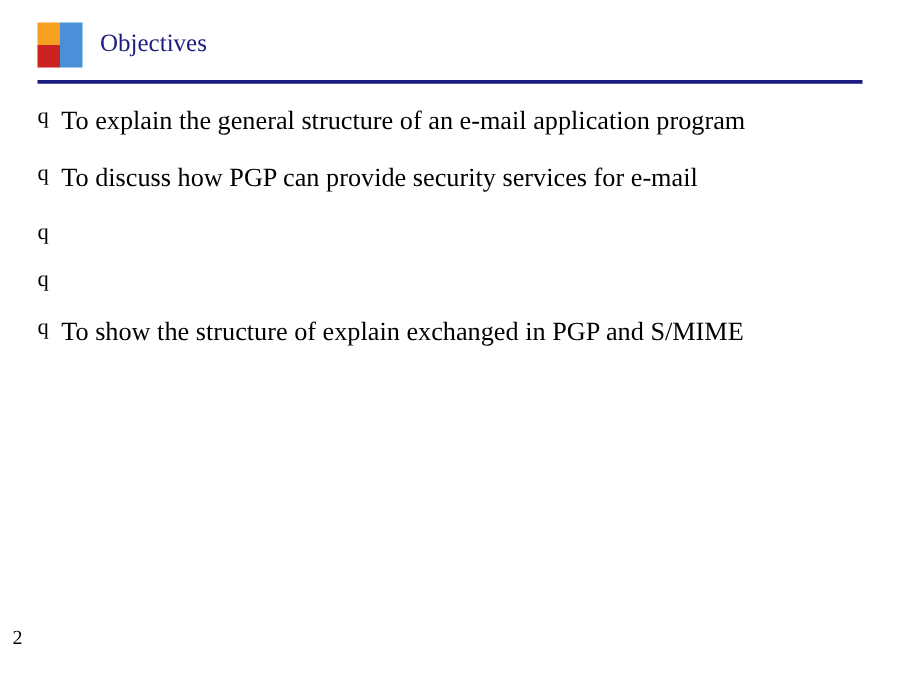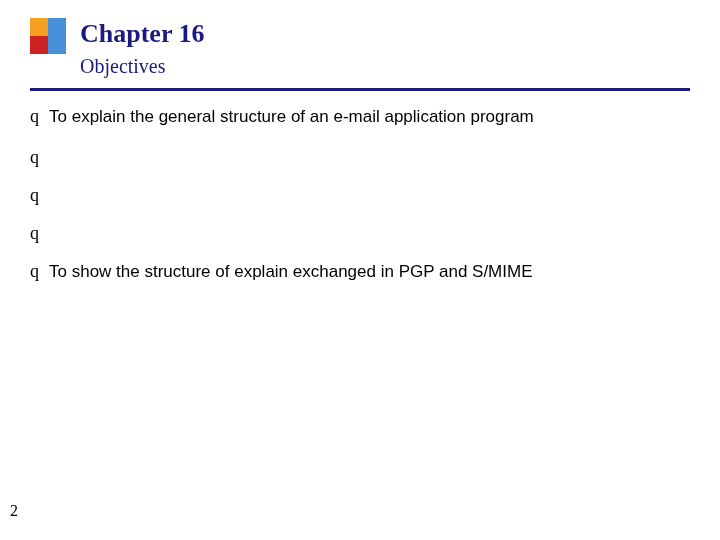--- a/index.html
+++ b/index.html
@@ -89,56 +89,56 @@
     .checkbox {
       font-size: 18px;
       color: #000;
       margin-right: 10px;
       margin-top: 1px;
       flex-shrink: 0;
       font-family: 'Times New Roman', Times, serif;
     }
 
     .objective-text {
-      font-size: 17px;
+      font-size: 21px;
       color: #000;
-      font-family: Liberation Sans, sans-serif;
+      font-family: Liberation Serif, serif;
       line-height: 1.45;
       text-align: justify;
     }
   </style>
 </head>
 <body>
 
 <div class="header">
   <div class="icon-block">
     <div class="icon-row1">
       <div class="sq1"></div>
       <div class="sq2"></div>
     </div>
     <div class="icon-row1">
       <div class="sq3"></div>
       <div class="sq4"></div>
     </div>
   </div>
   <div class="header-text">
-    <span class="chapter-title">Chapter 16</span>
     <span class="objectives-title">Objectives</span>
   </div>
 </div>
 
 <div class="divider"></div>
 
 <div class="content">
 <div class="objective-item">
       <span class="checkbox">q</span>
       <span class="objective-text">To explain the general structure of an e-mail application program</span>
     </div>
     <div class="objective-item">
       <span class="checkbox">q</span>
+      <span class="objective-text">To discuss how PGP can provide security services for e-mail</span>
     </div>
     <div class="objective-item">
       <span class="checkbox">q</span>
     </div>
     <div class="objective-item">
       <span class="checkbox">q</span>
     </div>
     <div class="objective-item">
       <span class="checkbox">q</span>
       <span class="objective-text">To show the structure of explain exchanged in PGP and S/MIME</span>

